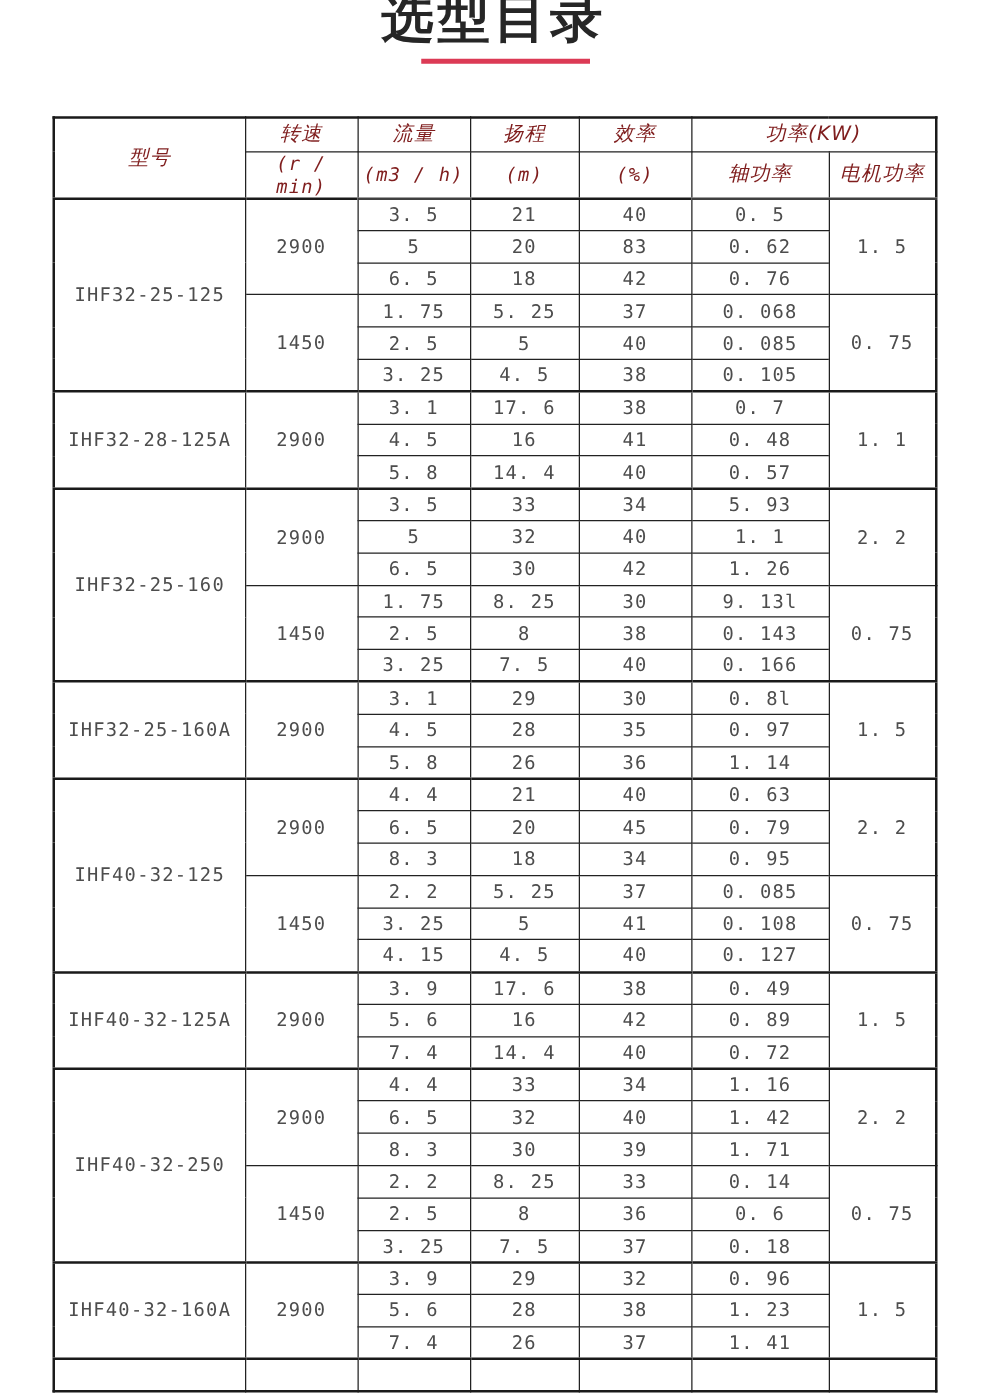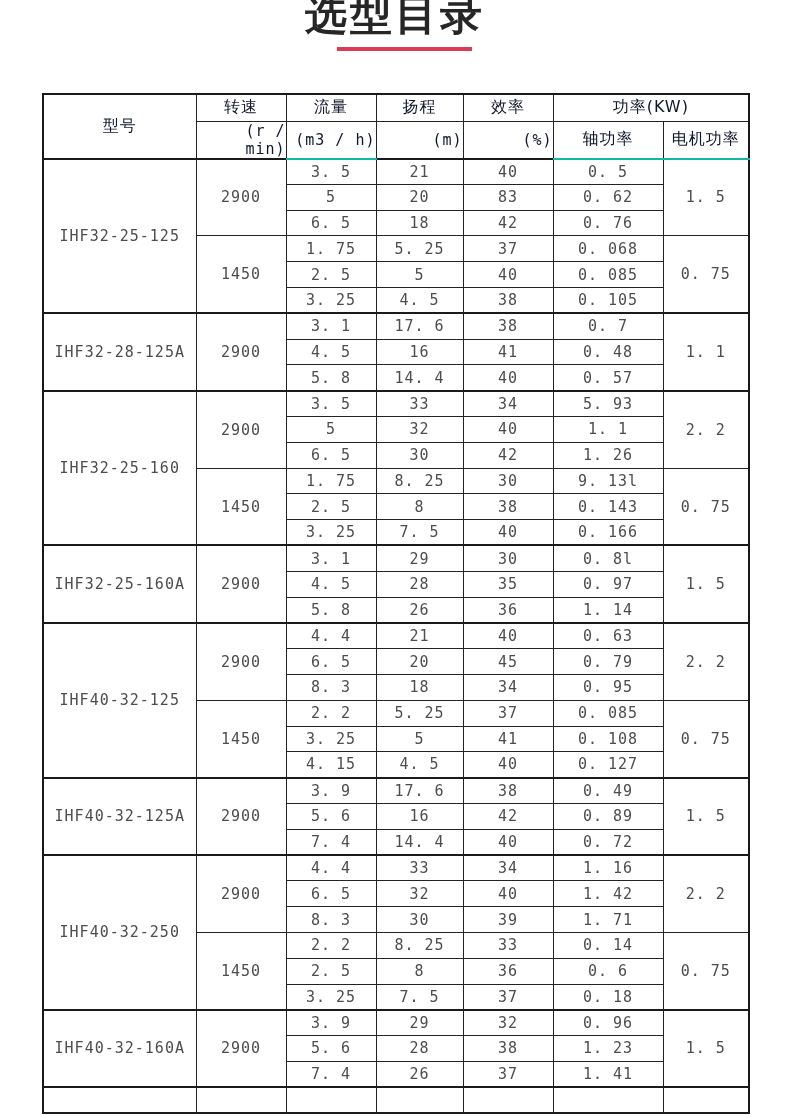--- a/index.html
+++ b/index.html
@@ -49,29 +49,29 @@
     text-align: center;
     vertical-align: middle;
     padding: 0;
     overflow: hidden;
     font-weight: normal;
   }
   thead th {
     height: 27px;
     font-size: 16px;
     letter-spacing: 1px;
-    color: #0f172a;
+    color: #7f1d1d;
     font-family: "DejaVu Sans", "Liberation Sans", sans-serif;
+    font-style: italic;
   }
   thead th.unit {
     font-size: 15px;
     font-family: "DejaVu Sans Mono", "Liberation Mono", monospace;
-    text-align: right;
-  }
-  thead tr:last-child th { border-bottom: 2px solid #14b8a6; }
+  }
+  thead tr:last-child th { border-bottom: 2px solid #404040; }
   tbody td {
     height: 25.8px;
     font-size: 15px;
     letter-spacing: 1px;
     white-space: nowrap;
   }
   tbody tr.block-start td { border-top: 2px solid #1a1a1a; }
 </style>
 </head>
 <body>

